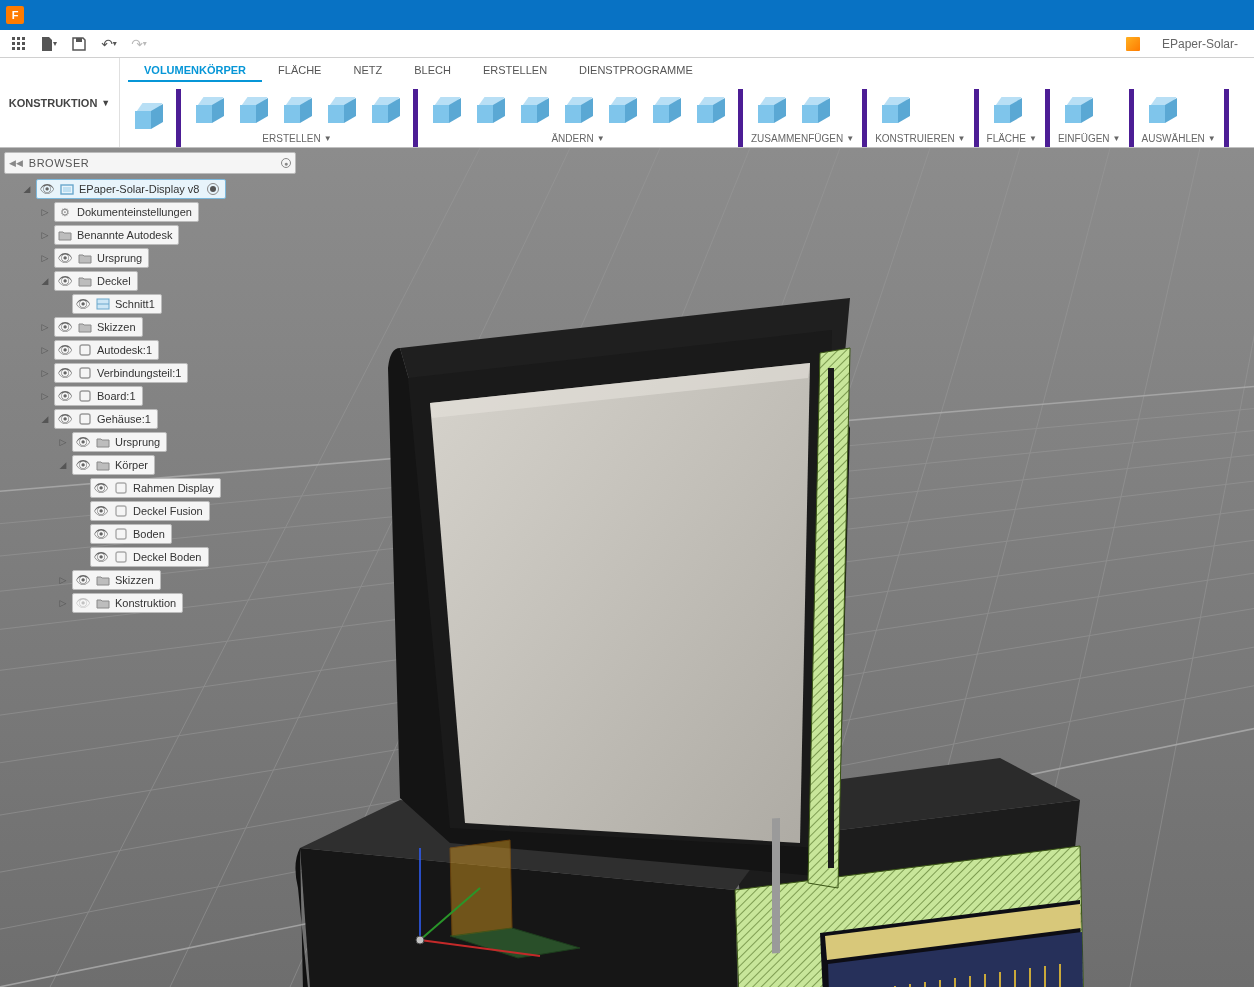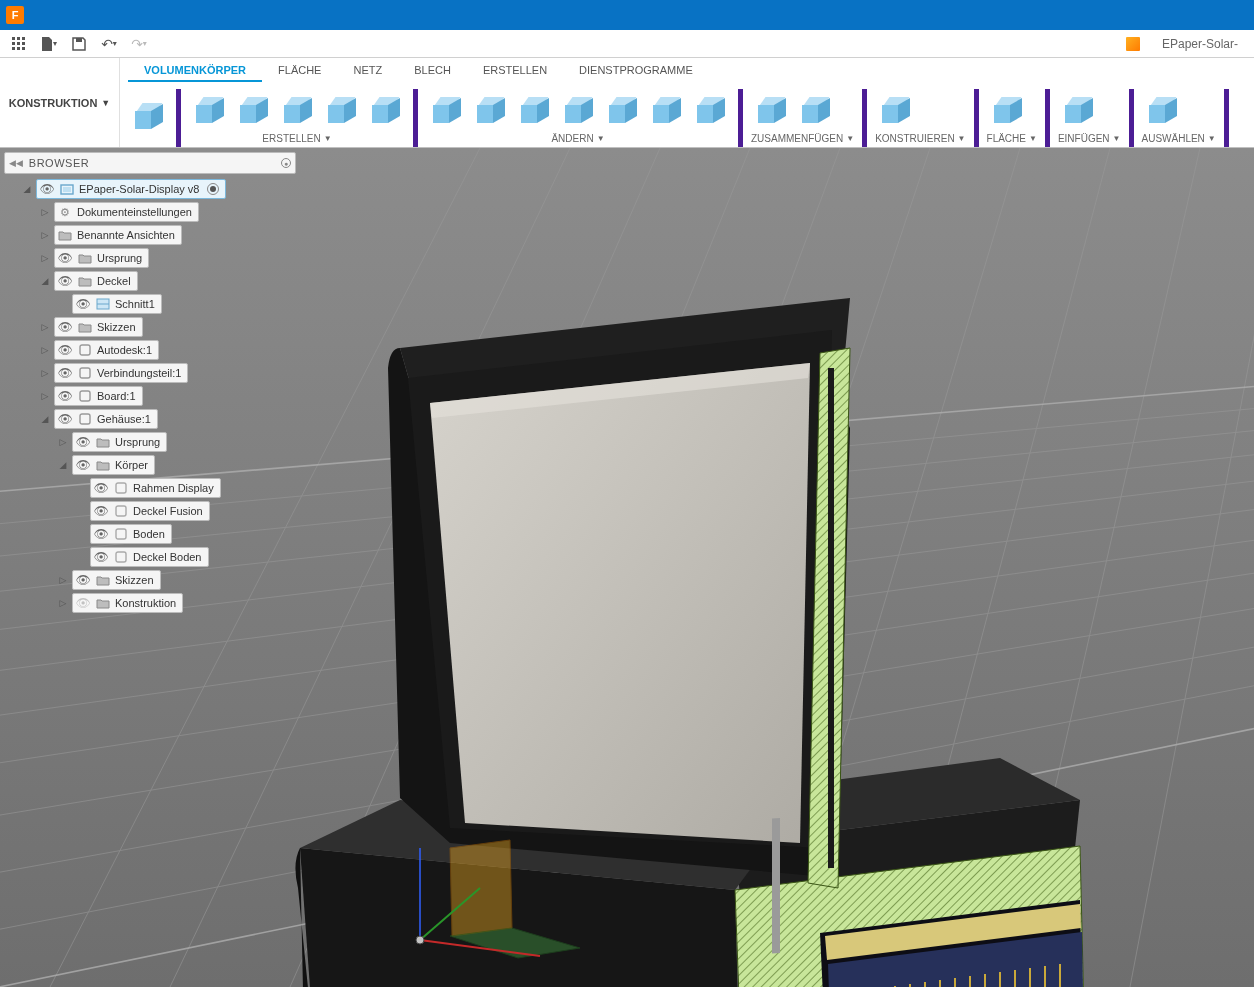--- a/index.html
+++ b/index.html
@@ -467,21 +467,21 @@
         </div>
         <div class="node">
           <div class="indent" style="width: 34px;"></div>
           <div class="tw">▷</div>
           <div class="pill">
             <span class="ico folder">
               <svg width="14" height="11">
                 <path d="M1 2h4l1 1h7v7H1z" fill="#bdbdbd" stroke="#8a8a8a"></path>
               </svg>
             </span>
-            <span class="txt">Benannte Ansichten</span>
+            <span class="txt">Benannte Autodesk</span>
           </div>
         </div>
         <div class="node">
           <div class="indent" style="width: 34px;"></div>
           <div class="tw">▷</div>
           <div class="pill">
             <span class="eye">👁</span>
             <span class="ico folder">
               <svg width="14" height="11">
                 <path d="M1 2h4l1 1h7v7H1z" fill="#bdbdbd" stroke="#8a8a8a"></path>

